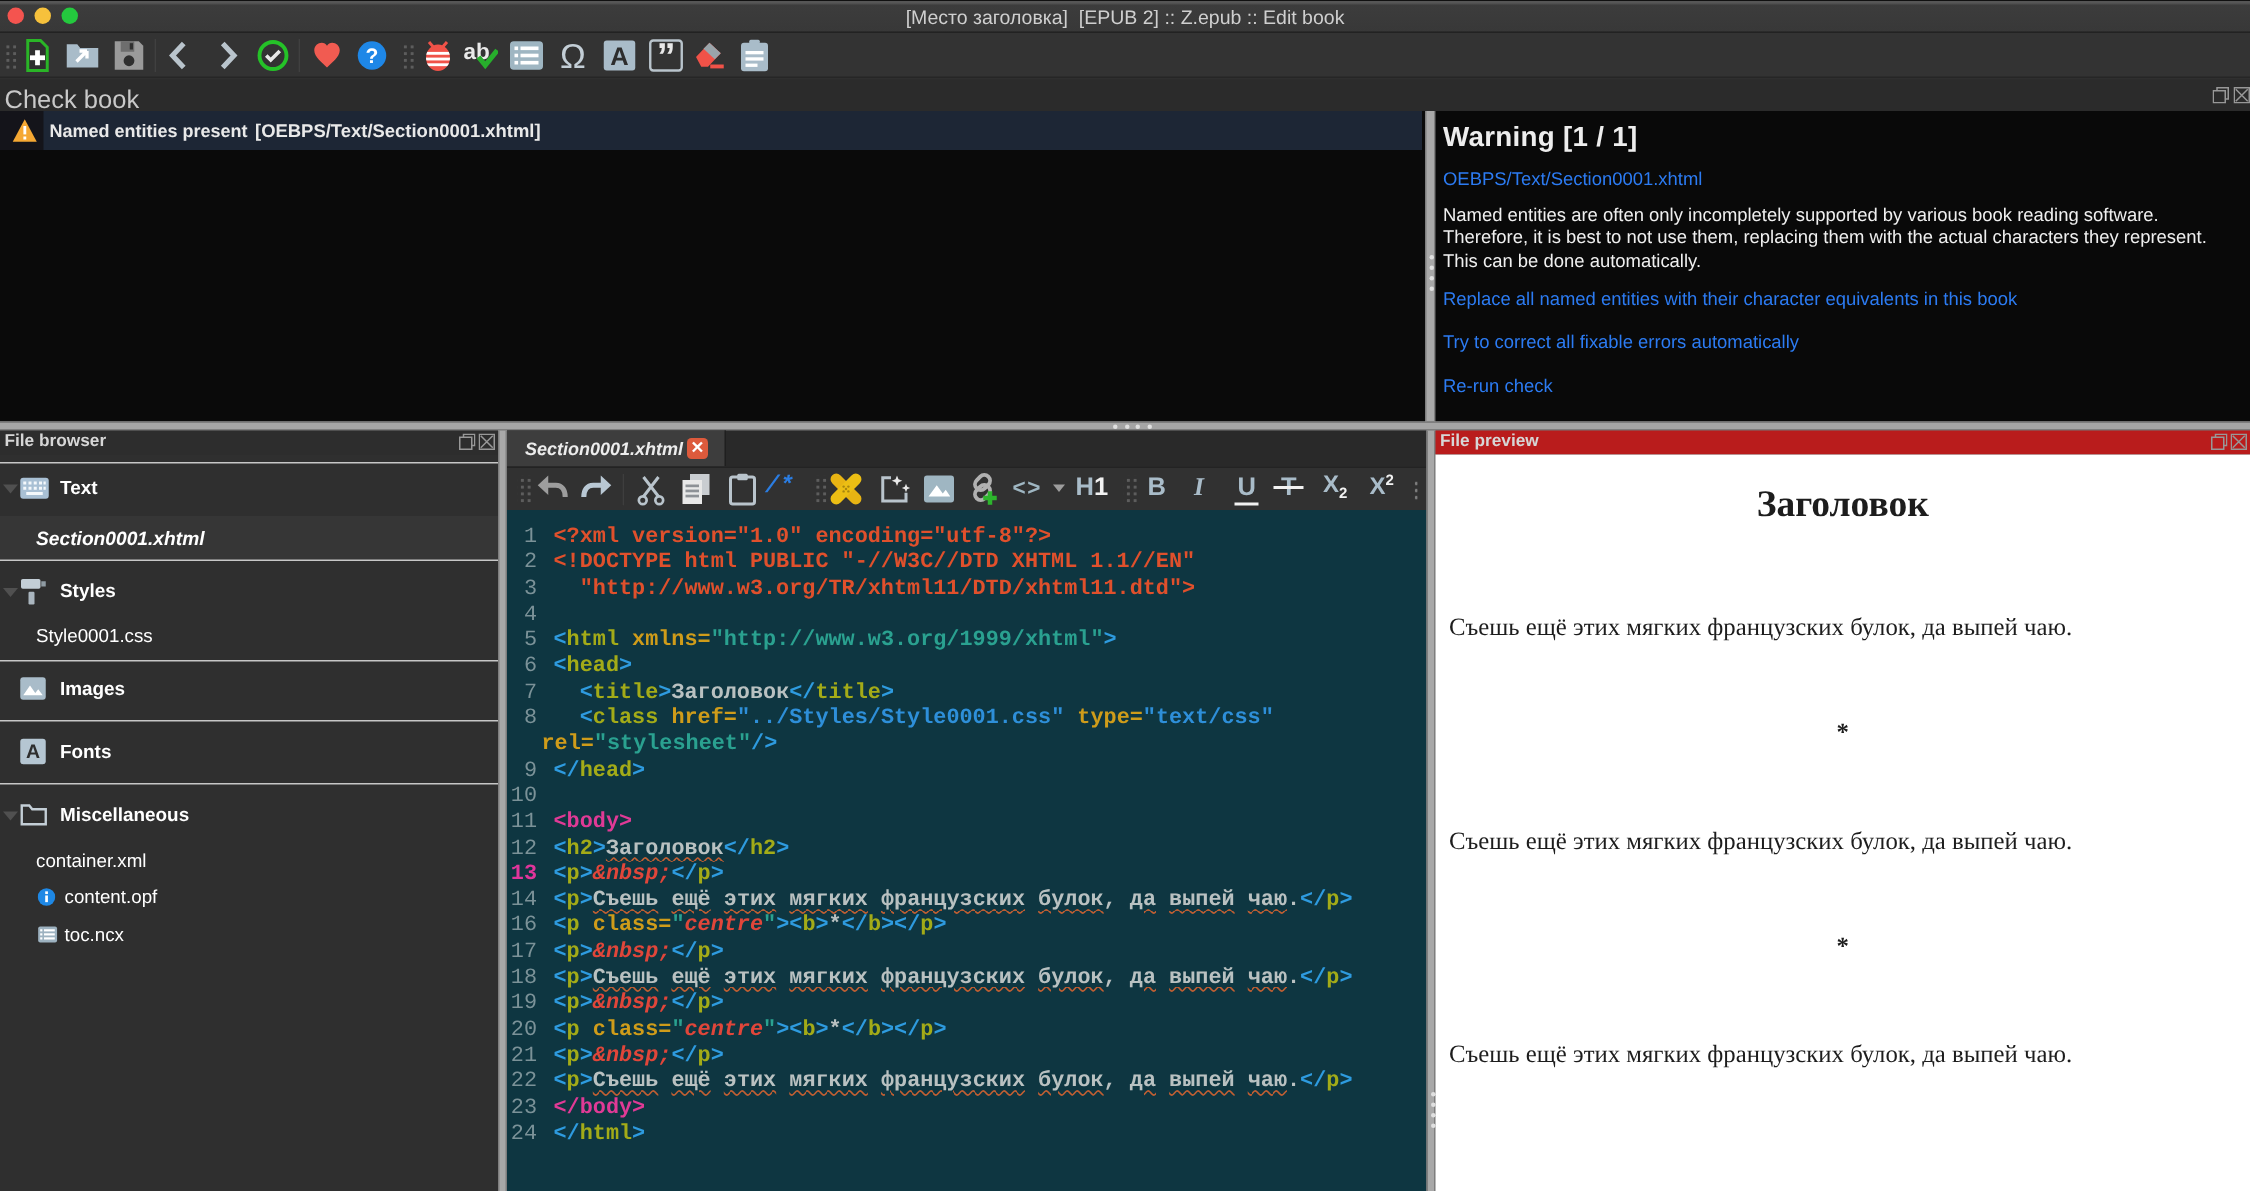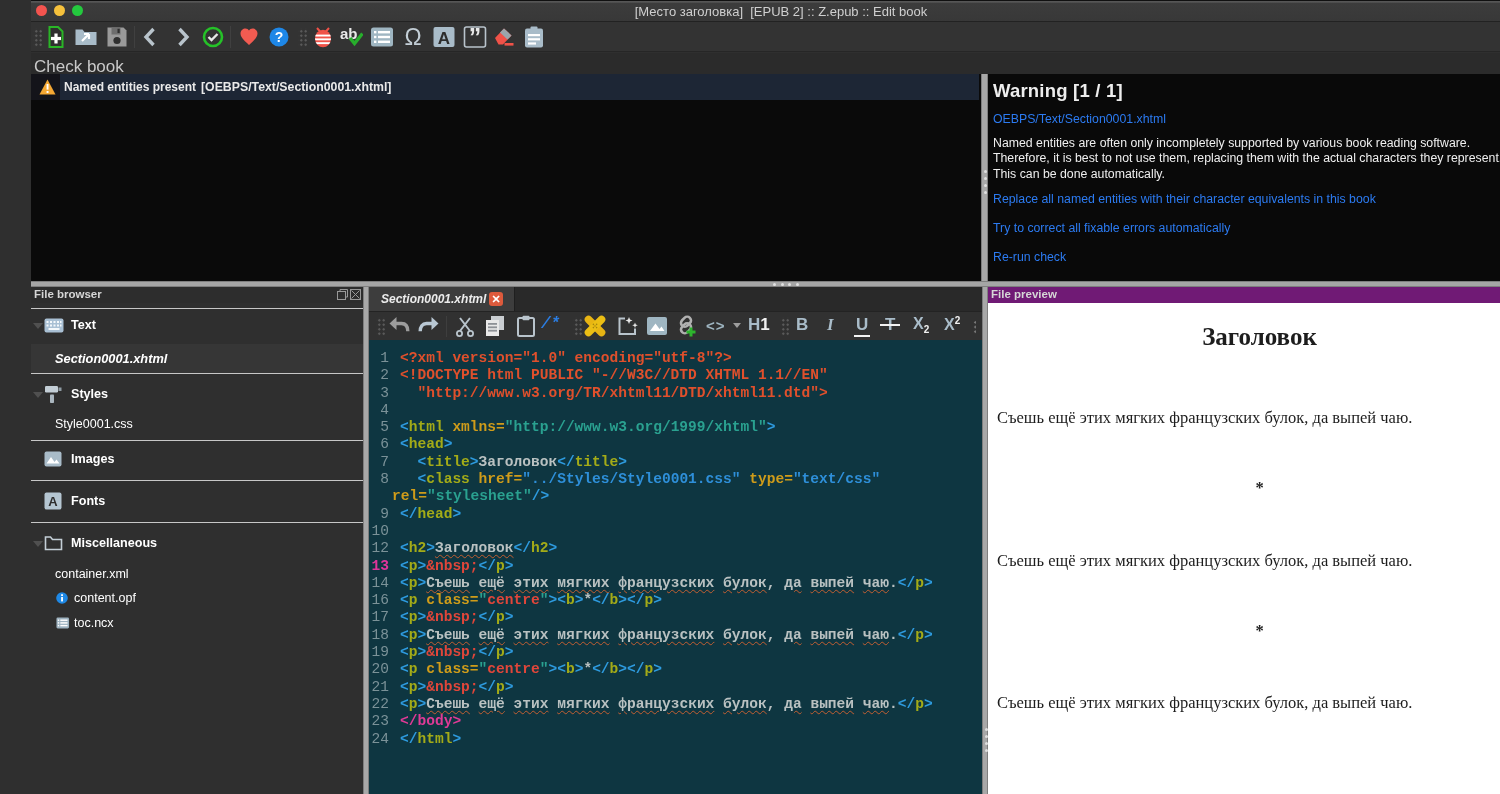--- a/index.html
+++ b/index.html
@@ -1,19 +1,19 @@
 <!DOCTYPE html>
 <html><head>
 <meta charset="utf-8">
 <style>
 * { margin:0; padding:0; box-sizing:border-box; }
 html,body { width:1500px; height:794px; overflow:hidden; background:#2f2f2f;
   font-family:"Liberation Sans", sans-serif; }
 .abs { position:absolute; }
-#stage { position:relative; width:1432px; height:794px;margin-left:31px; }
+#stage { position:relative; width:1432px; height:794px; }
 
 
 #titlebar { left:0; top:0; width:1500px; height:22px;
   background:linear-gradient(180deg,#101010 0px,#101010 1px,#565656 1px,#565656 2px,#3c3c3c 3.5px,#383838 100%);
   border-bottom:1px solid #222; }
 .light { position:absolute; top:5px; width:11px; height:11px; border-radius:50%; }
 #title-text { position:absolute; top:3.5px; left:0; width:1500px; text-align:center;
   font-size:13px; color:#cfcfcf; }
 
 
@@ -74,34 +74,34 @@
 .cl .num { display:inline-block; width:20px; margin-right:11px; text-align:right;
   color:#7b9298; font-weight:normal; }
 .cl .num.cur { color:#e0359b; font-weight:bold; }
 
 .sB { color:#2e9bdf; }   
 .sT { color:#a3ab18; }   
 .sA { color:#cf9c1a; }   
 .sS { color:#2aa190; }   
 .sU { color:#2e8fd9; }   
 .sR { color:#e0502c; }   
-.sN { color:#e0463a; }   
+.sN { color:#e0463a;font-style:italic; }   
 .sM { color:#e03a96; }   
 .sW { color:#b9c1c1; }   
 .wavy { text-decoration:underline; text-decoration-style:wavy;
   text-decoration-color:#c25f32; text-decoration-thickness:1px; text-underline-offset:2px; }
 
 
 #vsplit-l { left:332px; top:287px; width:6px; height:507px; background:#a8a8a8;
   border-left:1px solid #7e7e7e; border-right:1px solid #7e7e7e; }
 #vsplit-r { left:951px; top:287px; width:6px; height:507px; background:#a8a8a8;
   border-left:1px solid #7e7e7e; border-right:1px solid #7e7e7e; }
 
 
-#pvhead { left:957px; top:287px; width:543px; height:16px; background:#701a75; }
+#pvhead { left:957px; top:287px; width:543px; height:16px; background:#b91c1c; }
 #pvhead .dt { position:absolute; left:3px; top:1px; font-size:11.5px; font-weight:bold; color:#d6d6d6; }
 #preview { left:957px; top:303px; width:543px; height:491px; background:#ffffff;
   font-family:"Liberation Serif", serif; color:#1d1d1d; }
 #preview .ph { position:absolute; left:0; width:543px; text-align:center; font-weight:bold; }
 #preview .pp { position:absolute; left:9px; }
 #preview .pc { position:absolute; left:0; width:543px; text-align:center; font-weight:bold; }
 </style>
 </head>
 <body>
 <div id="stage">
@@ -418,20 +418,21 @@
 <div class="cl"><span class="num">2</span><span class="sR">&lt;!DOCTYPE html PUBLIC "-//W3C//DTD XHTML 1.1//EN"</span></div>
 <div class="cl"><span class="num">3</span><span class="sR">  "http://www.w3.org/TR/xhtml11/DTD/xhtml11.dtd"&gt;</span></div>
 <div class="cl"><span class="num">4</span></div>
 <div class="cl"><span class="num">5</span><span class="sB">&lt;</span><span class="sT">html</span> <span class="sA">xmlns=</span><span class="sS">"http://www.w3.org/1999/xhtml"</span><span class="sB">&gt;</span></div>
 <div class="cl"><span class="num">6</span><span class="sB">&lt;</span><span class="sT">head</span><span class="sB">&gt;</span></div>
 <div class="cl"><span class="num">7</span>  <span class="sB">&lt;</span><span class="sT">title</span><span class="sB">&gt;</span><span class="sW">Заголовок</span><span class="sB">&lt;/</span><span class="sT">title</span><span class="sB">&gt;</span></div>
 <div class="cl"><span class="num">8</span>  <span class="sB">&lt;</span><span class="sT">class</span> <span class="sA">href=</span><span class="sU">"../Styles/Style0001.css"</span> <span class="sA">type=</span><span class="sU">"text/css"</span></div>
 <div class="cl" style="margin-left:-8px;"><span class="num"></span><span class="sA">rel=</span><span class="sS">"stylesheet"</span><span class="sB">/&gt;</span></div>
 <div class="cl"><span class="num">9</span><span class="sB">&lt;/</span><span class="sT">head</span><span class="sB">&gt;</span></div>
 <div class="cl"><span class="num">10</span></div>
+<div class="cl"><span class="num">11</span><span class="sM">&lt;body&gt;</span></div>
 <div class="cl"><span class="num">12</span><span class="sB">&lt;</span><span class="sT">h2</span><span class="sB">&gt;</span><span class="sW wavy">Заголовок</span><span class="sB">&lt;/</span><span class="sT">h2</span><span class="sB">&gt;</span></div>
 <div class="cl"><span class="num cur">13</span><span class="sB">&lt;</span><span class="sT">p</span><span class="sB">&gt;</span><span class="sN">&amp;nbsp;</span><span class="sB">&lt;/</span><span class="sT">p</span><span class="sB">&gt;</span></div>
 <div class="cl"><span class="num">14</span><span class="sB">&lt;</span><span class="sT">p</span><span class="sB">&gt;</span><span class="sW"><span class="wavy">Съешь</span> <span class="wavy">ещё</span> <span class="wavy">этих</span> <span class="wavy">мягких</span> <span class="wavy">французских</span> <span class="wavy">булок</span>, <span class="wavy">да</span> <span class="wavy">выпей</span> <span class="wavy">чаю</span>.</span><span class="sB">&lt;/</span><span class="sT">p</span><span class="sB">&gt;</span></div>
 <div class="cl"><span class="num">16</span><span class="sB">&lt;</span><span class="sT">p</span> <span class="sA">class=</span><span class="sS">"</span><span class="sN">centre</span><span class="sS">"</span><span class="sB">&gt;&lt;</span><span class="sT">b</span><span class="sB">&gt;</span><span class="sW">*</span><span class="sB">&lt;/</span><span class="sT">b</span><span class="sB">&gt;&lt;/</span><span class="sT">p</span><span class="sB">&gt;</span></div>
 <div class="cl"><span class="num">17</span><span class="sB">&lt;</span><span class="sT">p</span><span class="sB">&gt;</span><span class="sN">&amp;nbsp;</span><span class="sB">&lt;/</span><span class="sT">p</span><span class="sB">&gt;</span></div>
 <div class="cl"><span class="num">18</span><span class="sB">&lt;</span><span class="sT">p</span><span class="sB">&gt;</span><span class="sW"><span class="wavy">Съешь</span> <span class="wavy">ещё</span> <span class="wavy">этих</span> <span class="wavy">мягких</span> <span class="wavy">французских</span> <span class="wavy">булок</span>, <span class="wavy">да</span> <span class="wavy">выпей</span> <span class="wavy">чаю</span>.</span><span class="sB">&lt;/</span><span class="sT">p</span><span class="sB">&gt;</span></div>
 <div class="cl"><span class="num">19</span><span class="sB">&lt;</span><span class="sT">p</span><span class="sB">&gt;</span><span class="sN">&amp;nbsp;</span><span class="sB">&lt;/</span><span class="sT">p</span><span class="sB">&gt;</span></div>
 <div class="cl"><span class="num">20</span><span class="sB">&lt;</span><span class="sT">p</span> <span class="sA">class=</span><span class="sS">"</span><span class="sN">centre</span><span class="sS">"</span><span class="sB">&gt;&lt;</span><span class="sT">b</span><span class="sB">&gt;</span><span class="sW">*</span><span class="sB">&lt;/</span><span class="sT">b</span><span class="sB">&gt;&lt;/</span><span class="sT">p</span><span class="sB">&gt;</span></div>
 <div class="cl"><span class="num">21</span><span class="sB">&lt;</span><span class="sT">p</span><span class="sB">&gt;</span><span class="sN">&amp;nbsp;</span><span class="sB">&lt;/</span><span class="sT">p</span><span class="sB">&gt;</span></div>
 <div class="cl"><span class="num">22</span><span class="sB">&lt;</span><span class="sT">p</span><span class="sB">&gt;</span><span class="sW"><span class="wavy">Съешь</span> <span class="wavy">ещё</span> <span class="wavy">этих</span> <span class="wavy">мягких</span> <span class="wavy">французских</span> <span class="wavy">булок</span>, <span class="wavy">да</span> <span class="wavy">выпей</span> <span class="wavy">чаю</span>.</span><span class="sB">&lt;/</span><span class="sT">p</span><span class="sB">&gt;</span></div>

